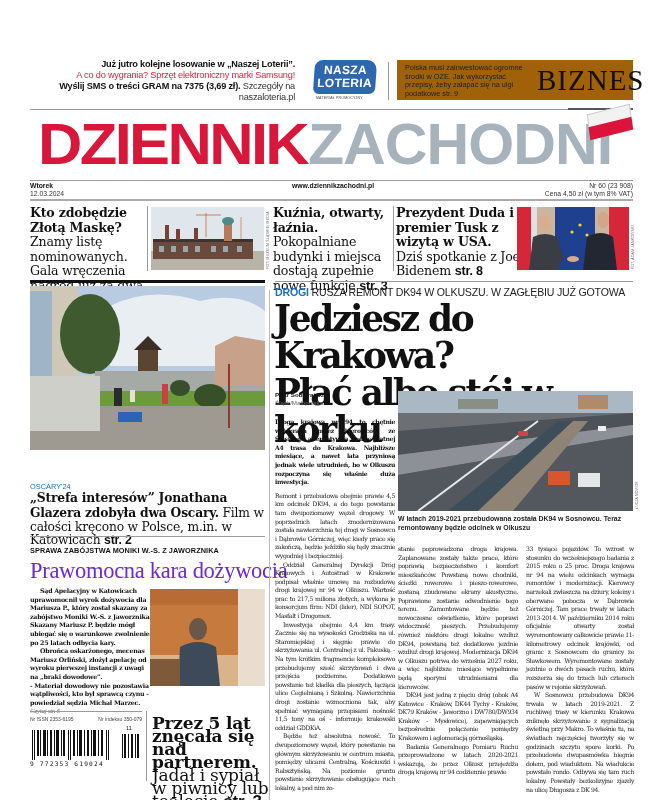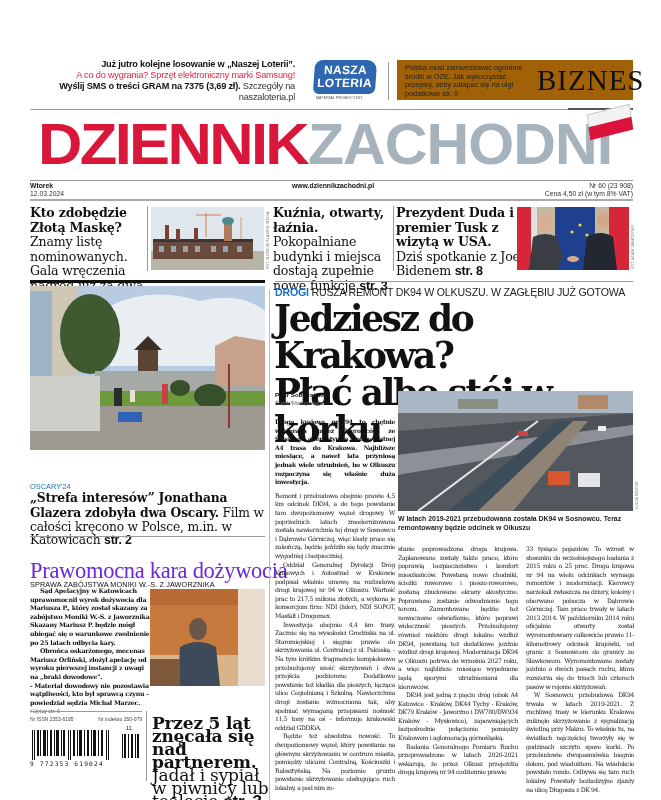--- a/index.html
+++ b/index.html
@@ -57,21 +57,21 @@
   #teaser-3-img { left: 517px; top: 207px; width: 112px; height: 63px; }
 
   #rule-left-black { left: 30px; top: 280px; width: 235px; height: 3px; background:#111; }
   #rule-right-grey { left: 275px; top: 281px; width: 358px; height: 1px; background:#999; }
 
   
   #main-photo { left: 30px; top: 286px; width: 235px; height: 164px; }
   #oscar-kicker { left: 30px; top: 482px; font-size: 7.4px; font-weight:normal; color:#1d6fc0; }
   #oscar-text { left: 30px; top: 491px; width: 236px; font-size: 12.3px; line-height: 13.8px; letter-spacing: -0.2px; }
   #rule-oscar { left: 30px; top: 536px; width: 235px; }
-  #crime-kicker { left: 30px; top: 546px; font-size: 7.3px; font-weight:normal; letter-spacing: 0.1px; margin-top: 34px; }
+  #crime-kicker { left: 30px; top: 546px; font-size: 7.3px; font-weight:bold; letter-spacing: 0.1px; }
   #crime-title { left: 30px; top: 558px; font-family:"Liberation Serif", serif; font-size: 22.5px; color:#6d28d9; letter-spacing: -0.3px; }
   #crime-text { left: 30px; top: 587px; width: 123px; font-family:"DejaVu Serif", serif; font-size: 6.3px; line-height: 8.6px; letter-spacing: -0.25px; font-weight:bold; color:#111; }
   #crime-text .p { text-indent: 10px; }
   #crime-text .more { font-family:"Liberation Serif", serif; font-style: italic; font-weight:normal; color:#666; font-size: 7px; }
   #crime-img { left: 150px; top: 589px; width: 115px; height: 97px; }
   #rule-crime { left: 30px; top: 711px; width: 112px; }
   #barcode-block { left: 30px; top: 716px; width: 112px; height: 60px; }
   #barcode-block .issn { position:absolute; left:0; top:0; font-size:5px; color:#444; }
   #barcode-block .idx { position:absolute; right:0; top:0; font-size:5px; color:#444; }
   #barcode-block .bars { position:absolute; left:2px; top:14px; width:78px; height:30px; }

